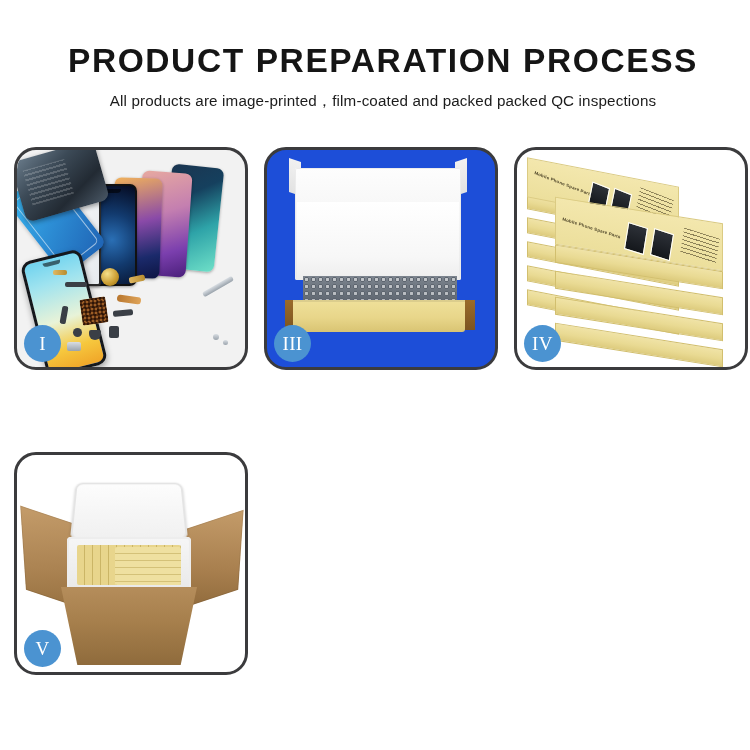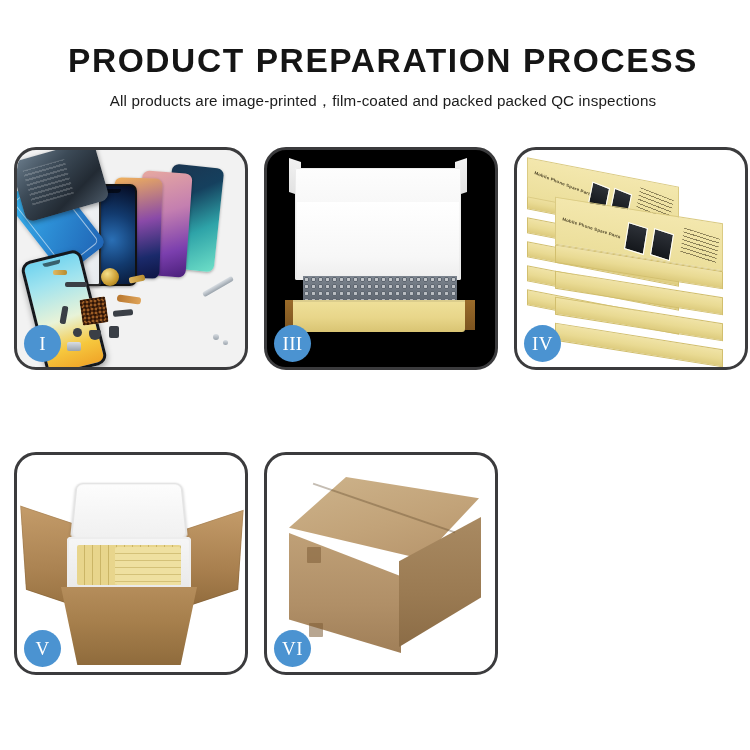--- a/index.html
+++ b/index.html
@@ -190,21 +190,21 @@
     position: absolute; left: 52px; top: 82px; width: 16px; height: 106px;
     background: linear-gradient(180deg,#2a3036,#12171c);
     border-radius: 3px; opacity: .8;
   }
   .tape {
     position: absolute; background: linear-gradient(180deg,#e0b862,#c2933c);
     border-radius: 2px; opacity: .92;
   }
 
   
-  .p3 { background: #000000; }
+  .p3 { background: #1d4ed8; }
   .lid3 {
     position: absolute; left: 28px; top: 18px; width: 166px; height: 112px;
     background: linear-gradient(180deg,#fdfdfd 0%,#f4f4f4 55%,#e9e9e9 100%);
     border-radius: 2px;
     box-shadow: inset 0 0 0 1px #ececec;
   }
   .lid3-tabL, .lid3-tabR {
     position: absolute; top: 10px; width: 12px; height: 34px;
     background: linear-gradient(180deg,#f1f1f1,#e2e2e2);
   }
@@ -439,26 +439,15 @@
         <div class="flapR5"></div>
         <div class="foamLid5"></div>
         <div class="foamBody5"></div>
         <div class="goldpack5"></div>
         <div class="goldpack5b"></div>
         <div class="carton5"></div>
       </div>
       <div class="badge">V</div>
     </div>
 
-    <div class="panel p6">
-      <div class="panel-inner">
-        <div class="box6-top"></div>
-        <div class="box6-left"></div>
-        <div class="box6-right"></div>
-        <div class="seam6" style="left:42px;top:52px;width:150px;height:2px;transform:rotate(19deg);"></div>
-        <div class="tape6" style="left:40px;top:92px;width:14px;height:16px;"></div>
-        <div class="tape6" style="left:42px;top:168px;width:14px;height:14px;"></div>
-      </div>
-      <div class="badge">VI</div>
-    </div>
 
   </div>
 </div>
 
 </body></html>

